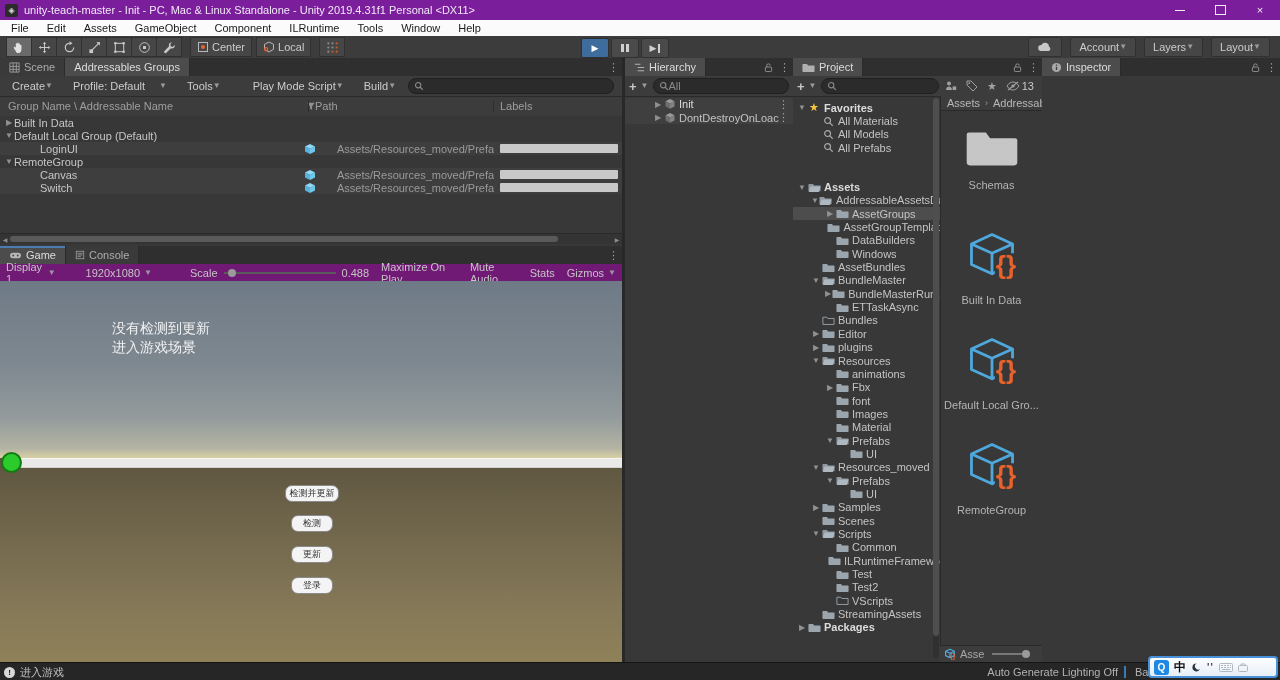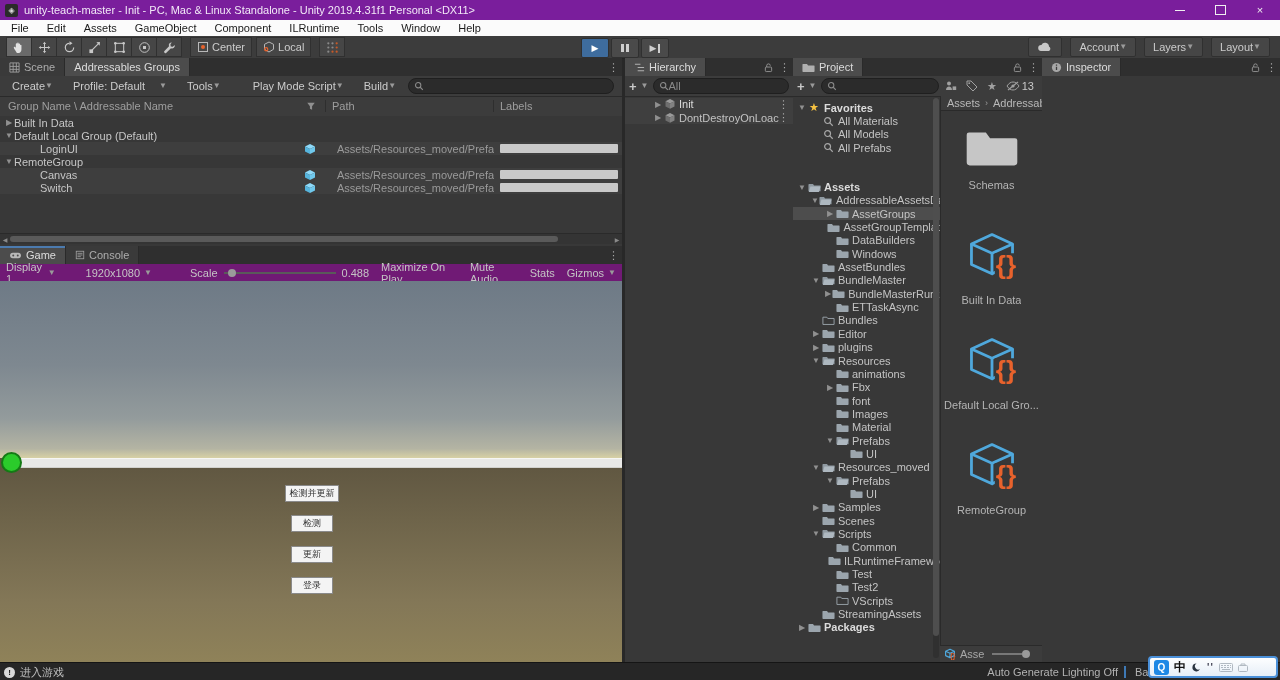--- a/index.html
+++ b/index.html
@@ -74,21 +74,21 @@
   .game-content{position:absolute;top:35px;left:0;right:0;bottom:0;
      background:linear-gradient(180deg,#6E7A86 0%,#7E8890 22%,#939B9C 36%,#B4B4A3 44%,#D8D1A5 46.5%);}
   .ground{position:absolute;left:0;right:0;top:177px;bottom:0;
      background:linear-gradient(180deg,#5E5540 0%,#6E644A 30%,#837757 70%,#8F8259 100%)}
   .pbar{position:absolute;left:18px;right:0;top:177px;height:10px;background:#E9E9E7;
         box-shadow:inset 0 1px 0 #F6F6F4, inset 0 -1px 0 #D2D2CE}
   .pdot{position:absolute;left:1px;top:171px;width:21px;height:21px;border-radius:50%;
         background:#2BCB2B;border:2px solid #157A15;box-sizing:border-box}
   .gmsg{position:absolute;left:112px;top:38px;color:#F2F2F2;font-size:14px;line-height:19px}
   .gbtn{position:absolute;height:15px;background:#F4F4F4;border:1px solid #8A8A8A;color:#333;
-        font-size:9px;display:flex;align-items:center;justify-content:center;border-radius:0}
+        font-size:9px;display:flex;align-items:center;justify-content:center;border-radius:7px}
   
   .hrow{height:13px;background:#3F3F3F;display:flex;align-items:center;position:relative;margin-top:0.5px}
   .hrow .kebab{position:absolute;right:4px;top:0}
   .hname{color:#DADADA;font-weight:normal}
   .hname.dim{font-weight:normal;color:#C2C2C2}
   
   .ptree{position:absolute;left:0;top:38px;bottom:0;width:147px;overflow:hidden}
   .trow{height:13.35px;display:flex;align-items:center;white-space:nowrap;position:relative}
   .trow.sel{background:#4D4D4D}
   .trow .lbl{color:#C4C4C4;margin-left:3px}
@@ -333,21 +333,21 @@
         </span>
     </div>
   </div>
   <div class="colheader">
     <span style="left:8px">Group Name \ Addressable Name</span>
     <span style="left:306px;top:4px">
         <svg width="10" height="10" viewBox="0 0 12 12">
           <path d="M1.5 2h9L7.3 6.2V10.5l-2.6-1.3V6.2z" fill="#8F8F8F"></path>
         </svg>
       </span>
-    <span style="left:325px;border-left:1px solid #2E2E2E;padding-left:6px">Path</span>
+    <span style="left:308px;border-left:1px solid #2E2E2E;padding-left:6px">Path</span>
     <span style="left:500px;border-left:1px solid #2E2E2E;padding-left:6px;margin-left:-7px">Labels</span>
   </div>
   <div class="addr-rows" id="addr-rows">
       <div class="addr-row g">
         <span class="tri" style="margin-left: 4px;">▶</span>
         <span class="addr-name">Built In Data</span>
       </div>
       <div class="addr-row g">
         <span class="tri" style="margin-left: 4px;">▼</span>
         <span class="addr-name">Default Local Group (Default)</span>
@@ -450,20 +450,24 @@
     <div class="gitem">
         <span>Stats</span>
       </div>
     <div class="gitem">
         <span>Gizmos</span>
         <span class="arrow">▼</span>
       </div>
   </div>
   <div class="game-content">
     <div class="ground"></div>
+    <div class="gmsg">
+      <div>没有检测到更新</div>
+      <div>进入游戏场景</div>
+    </div>
     <div class="pbar"></div>
     <div class="pdot"></div>
     <div id="game-buttons">
         <div class="gbtn" style="left: 285px; top: 204px; width: 52px;">检测并更新</div>
         <div class="gbtn" style="left: 291px; top: 234px; width: 40px;">检测</div>
         <div class="gbtn" style="left: 291px; top: 265px; width: 40px;">更新</div>
         <div class="gbtn" style="left: 291px; top: 296px; width: 40px;">登录</div>
       </div>
   </div>
 </div>

